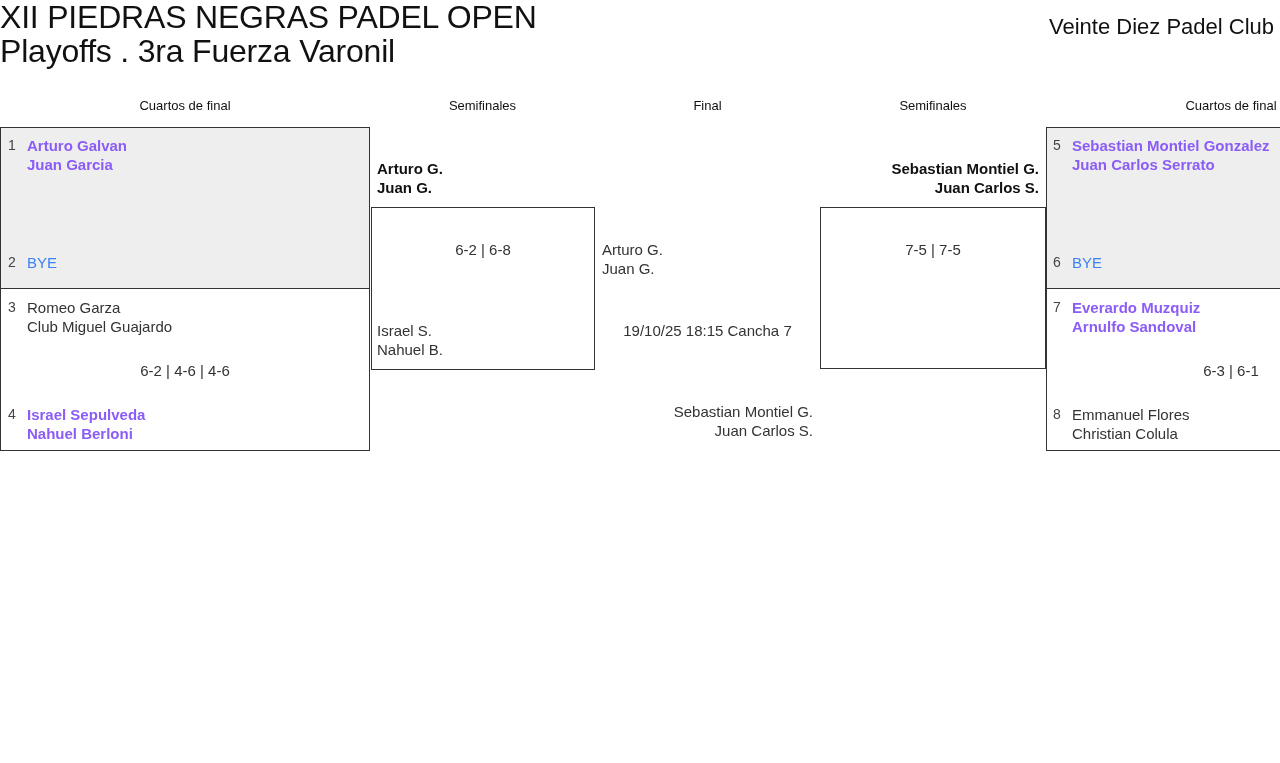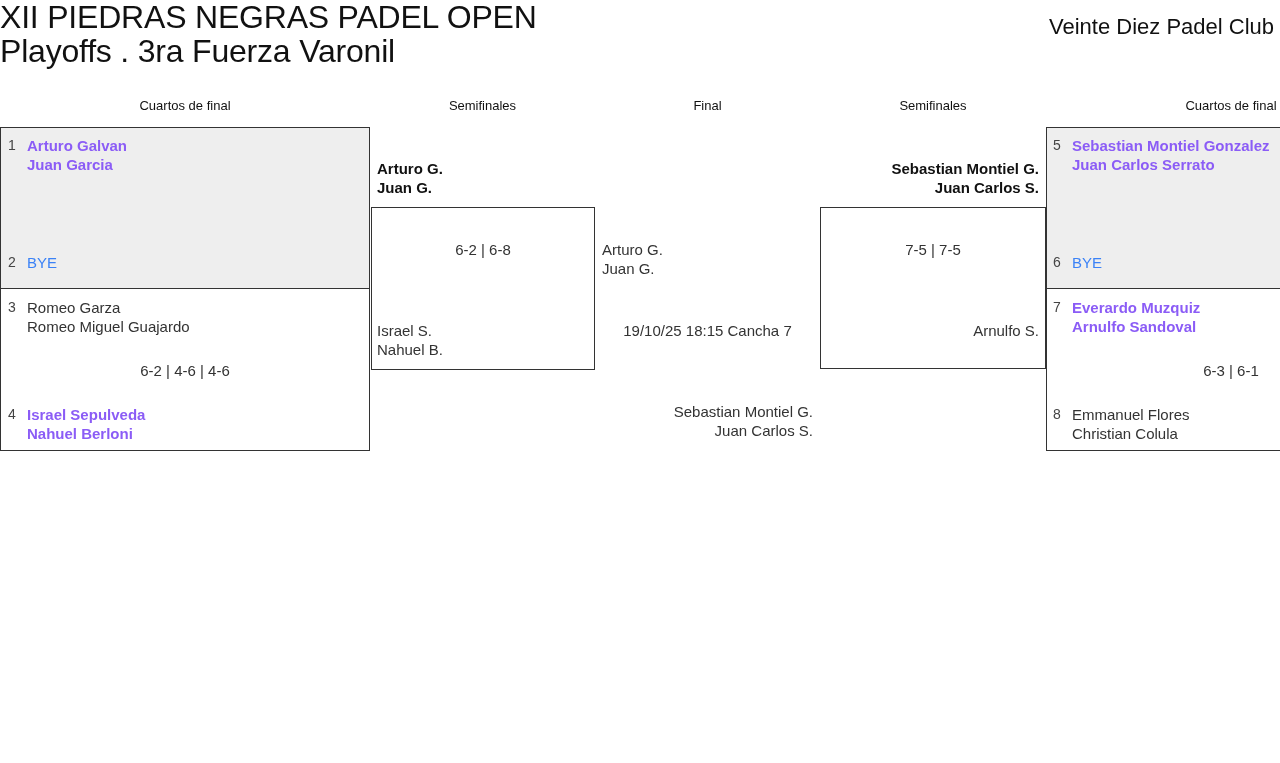--- a/index.html
+++ b/index.html
@@ -205,21 +205,21 @@
     <span class="seed">2</span>
     <span class="names">
       <span class="nm">BYE</span>
     </span>
   </div>
 
   <div class="team" id="team-3">
     <span class="seed">3</span>
     <span class="names">
       <span class="nm">Romeo Garza</span>
-      <span class="nm">Romeo Miguel Guajardo</span>
+      <span class="nm">Club Miguel Guajardo</span>
     </span>
   </div>
 
   <div class="team winner" id="team-4">
     <span class="seed">4</span>
     <span class="names">
       <span class="nm">Israel Sepulveda</span>
       <span class="nm">Nahuel Berloni</span>
     </span>
   </div>
@@ -267,21 +267,20 @@
     <span class="nm">Israel S.</span>
     <span class="nm">Nahuel B.</span>
   </div>
   <div class="score" id="score-sf-left">6-2 | 6-8</div>
 
   <div class="slot winner right-al" id="sf-right-top">
     <span class="nm">Sebastian Montiel G.</span>
     <span class="nm">Juan Carlos S.</span>
   </div>
   <div class="slot right-al" id="sf-right-bot">
-    <span class="nm">Arnulfo S.</span>
   </div>
   <div class="score" id="score-sf-right">7-5 | 7-5</div>
 
   <div class="slot" id="final-top">
     <span class="nm">Arturo G.</span>
     <span class="nm">Juan G.</span>
   </div>
   <div class="slot right-al" id="final-bottom">
     <span class="nm">Sebastian Montiel G.</span>
     <span class="nm">Juan Carlos S.</span>

